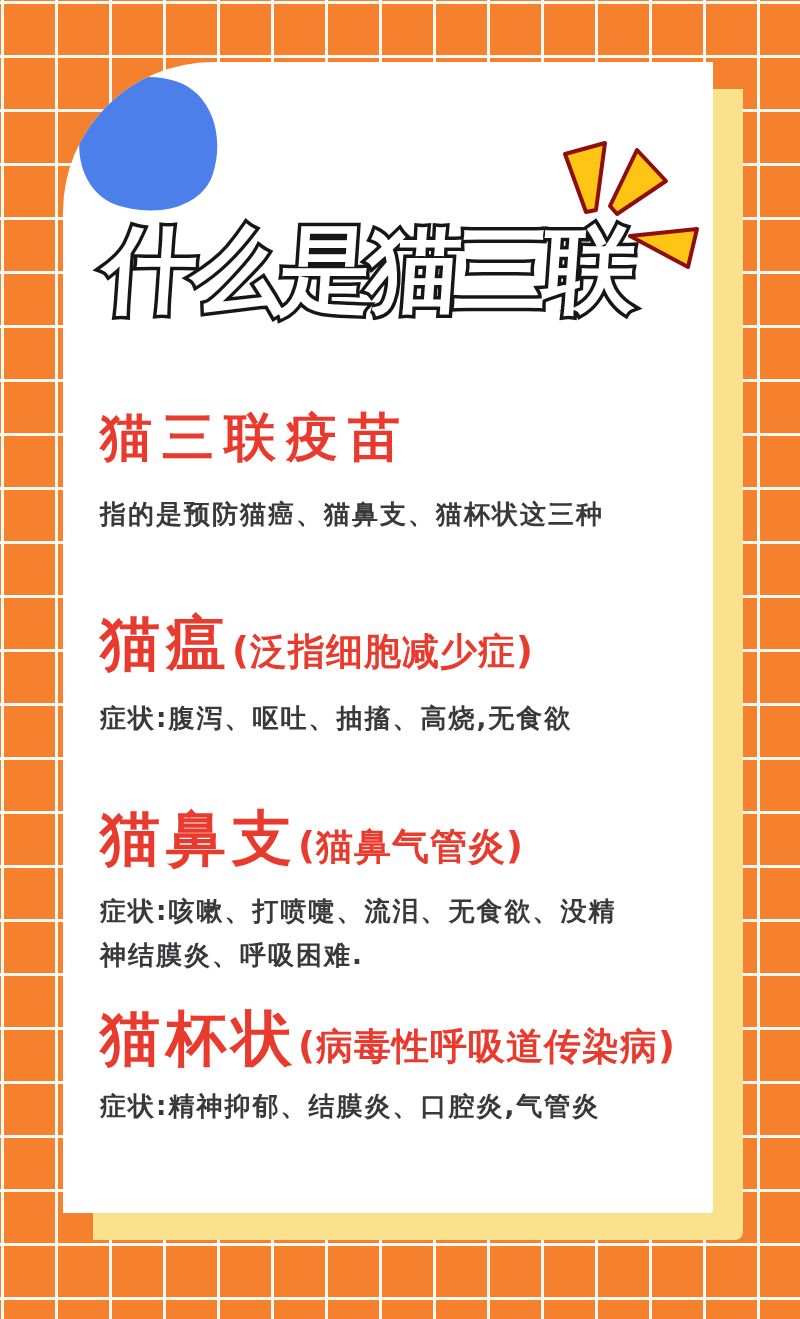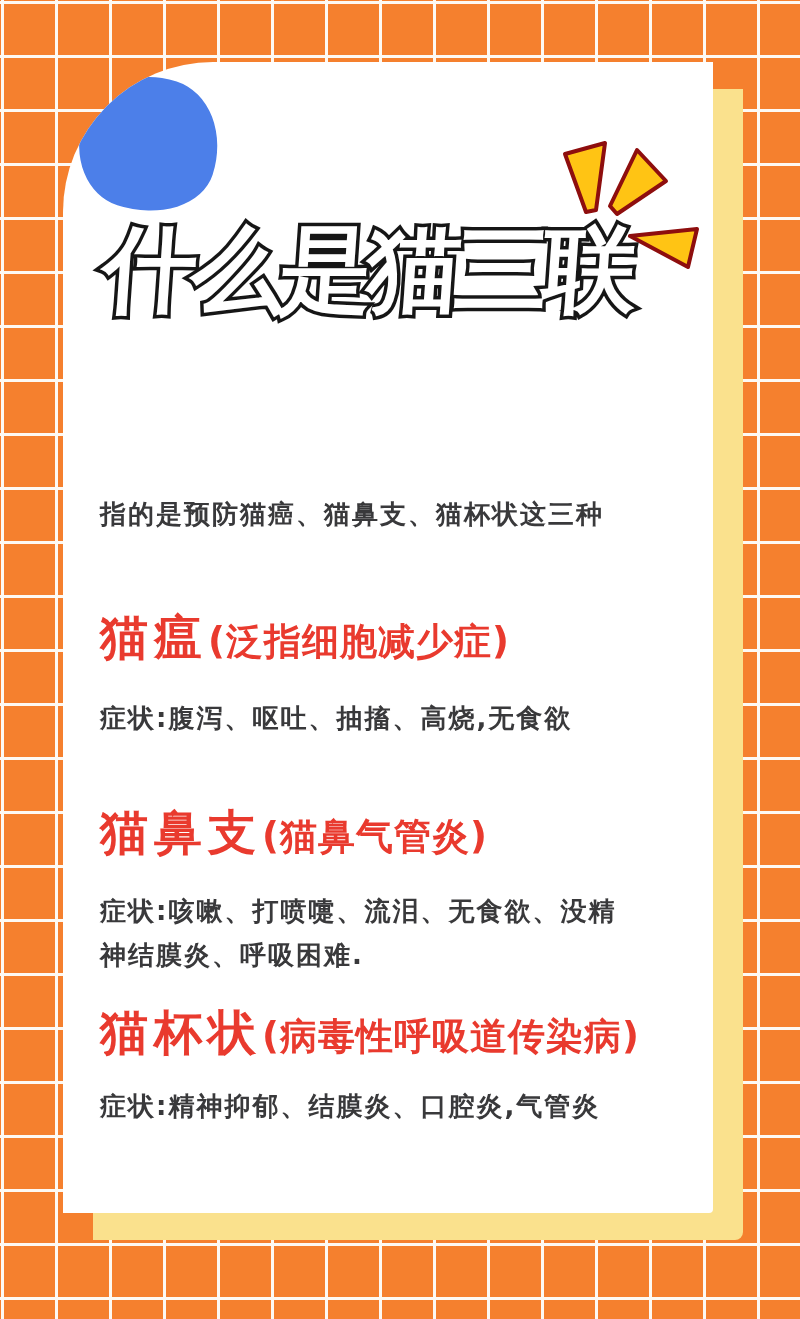--- a/index.html
+++ b/index.html
@@ -44,21 +44,21 @@
     paint-order:stroke fill;
     transform:skewX(-4deg);
     white-space:nowrap;
     margin:0;
   }
   .heading-row{
     position:absolute;left:37px;
     color:#E93A2E;font-weight:800;white-space:nowrap;
     line-height:1;
   }
-  .heading-main{font-size:48px;letter-spacing:6px;}
+  .heading-main{font-size:60px;letter-spacing:6px;}
   .s0 .heading-main{font-size:52px;letter-spacing:10px;}
   .heading-sub{font-size:37px;letter-spacing:1px;}
   .body-block{
     position:absolute;left:37px;
     color:#39393B;font-weight:700;
     font-size:26px;letter-spacing:2px;line-height:44px;
     white-space:nowrap;
   }
   .head-s0{top:349px;}
   .body-s0{top:430px;}
@@ -79,20 +79,23 @@
   <div class="blue-blob"></div>
 
   <svg class="sparks" viewBox="0 0 150 140">
     <polygon points="7,14 47,3 38,70 28,72" fill="#FFC414" stroke="#8E0E0E" stroke-width="4" stroke-linejoin="round"></polygon>
     <polygon points="79,10 108,41 59,74 52,66" fill="#FFC414" stroke="#8E0E0E" stroke-width="4" stroke-linejoin="round"></polygon>
     <polygon points="72,96 139,89 130,127" fill="#FFC414" stroke="#8E0E0E" stroke-width="4" stroke-linejoin="round"></polygon>
   </svg>
 
   <h1 class="poster-title">什么是猫三联</h1>
 
+  <div class="heading-row s0 head-s0">
+    <span class="heading-main">猫三联疫苗</span><span class="heading-sub"></span>
+  </div>
   <div class="body-block body-s0">
     <div>指的是预防猫癌、猫鼻支、猫杯状这三种</div>
   </div>
 
   <div class="heading-row head-s1">
     <span class="heading-main">猫瘟</span><span class="heading-sub">(泛指细胞减少症)</span>
   </div>
   <div class="body-block body-s1">
     <div>症状:腹泻、呕吐、抽搐、高烧,无食欲</div>
   </div>

